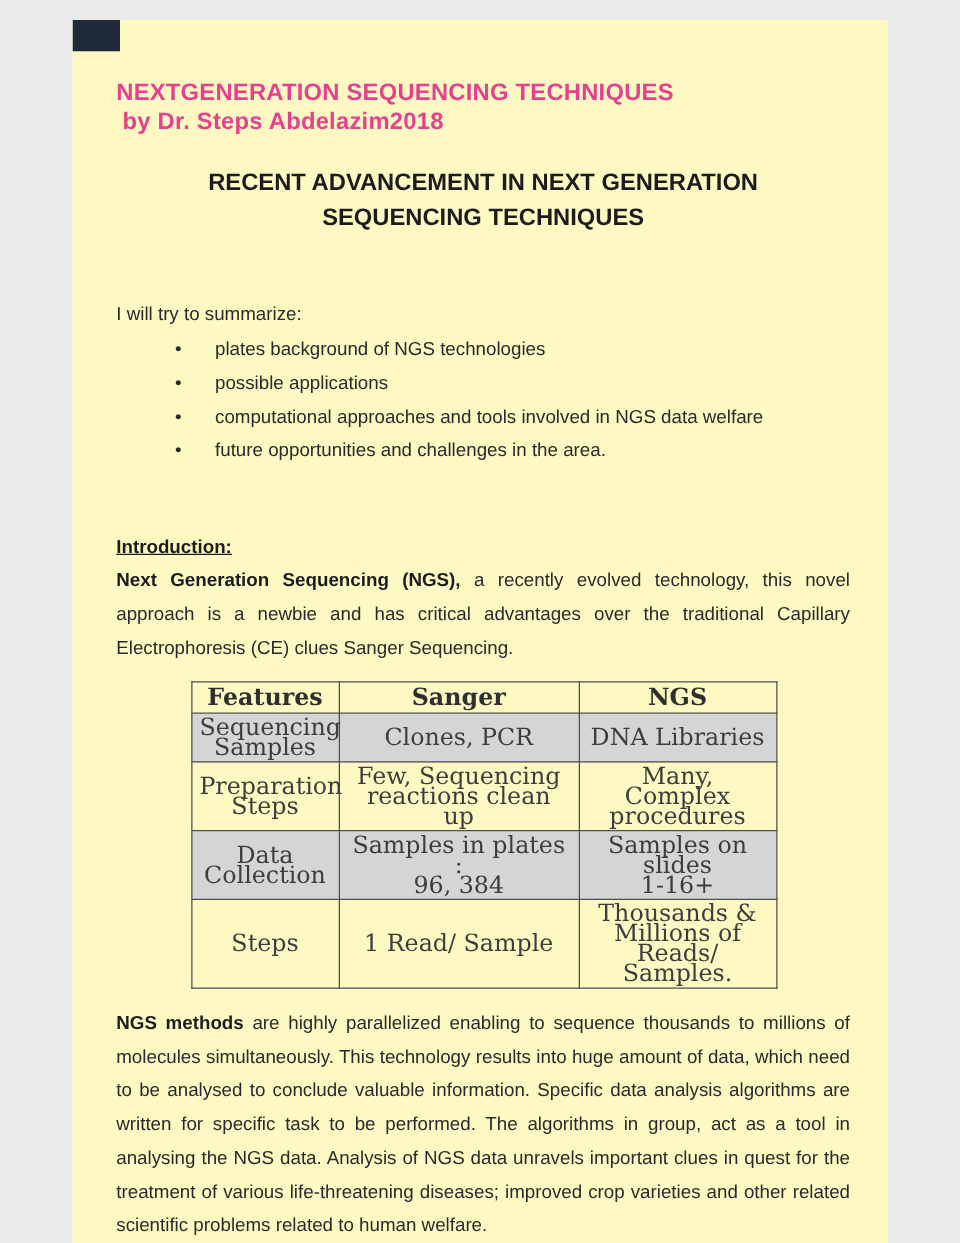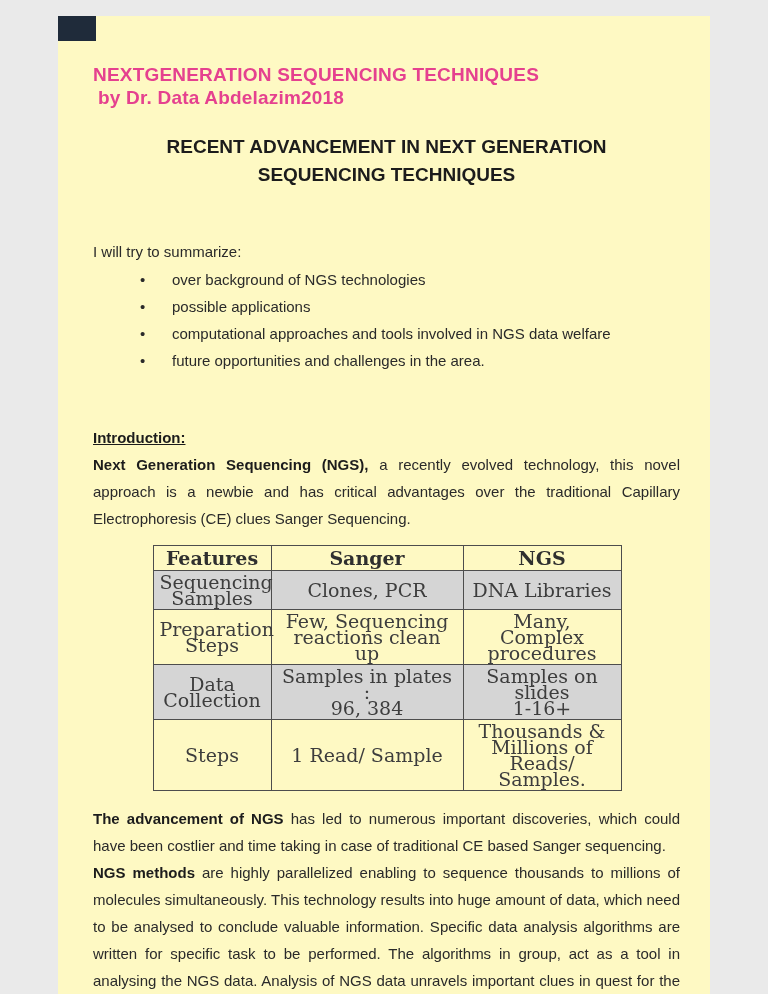--- a/index.html
+++ b/index.html
@@ -120,34 +120,34 @@
 <body>
 
 <div class="page">
 
   <div class="corner-bar"></div>
 
   <div class="content">
 
     <div class="doc-title">
       <div class="line1">NEXTGENERATION SEQUENCING TECHNIQUES</div>
-      <div class="line2">by Dr. Data Abdelazim2018</div>
+      <div class="line2">by Dr. Steps Abdelazim2018</div>
     </div>
 
     <div class="main-heading">
       <div>RECENT ADVANCEMENT IN NEXT GENERATION</div>
       <div>SEQUENCING TECHNIQUES</div>
     </div>
 
     <div class="summary-intro">I will try to summarize:</div>
 
     <div class="bullet-list">
       <div class="bullet-item">
         <span class="bullet-glyph">•</span>
-        <span>over background of NGS technologies</span>
+        <span>plates background of NGS technologies</span>
       </div>
       <div class="bullet-item">
         <span class="bullet-glyph">•</span>
         <span>possible applications</span>
       </div>
       <div class="bullet-item">
         <span class="bullet-glyph">•</span>
         <span>computational approaches and tools involved in NGS data welfare</span>
       </div>
       <div class="bullet-item">
@@ -198,21 +198,20 @@
           <tr>
             <td>Steps</td>
             <td>1 Read/ Sample</td>
             <td>Thousands &amp; Millions  of
 Reads/ Samples.</td>
           </tr>
         </tbody>
       </table>
     </div>
 
-    <p class="para after-table"><b>The advancement of NGS</b><span> has led to numerous important discoveries, which could have been costlier and time taking in case of traditional CE based Sanger sequencing.</span></p>
 
     <p class="para"><b>NGS methods</b><span> are highly parallelized enabling to sequence thousands to millions of molecules simultaneously. This technology results into huge amount of data, which need to be analysed to conclude valuable information. Specific data analysis algorithms are written for specific task to be performed. The algorithms in group, act as a tool in analysing the NGS data. Analysis of NGS data unravels important clues in quest for the treatment of various life-threatening diseases; improved crop varieties and other related scientific problems related to human welfare.</span></p>
 
     <p class="para spaced"><b>DNA sequencing</b><span> is a method to obtain the exact order of occurrence of nucleotides in a DNA. With the help of DNA sequence, researchers can illuminate genetic information from a biological system.</span></p>
 
   </div>
 
   <div class="bottom-bar"></div>
 
 </div>

